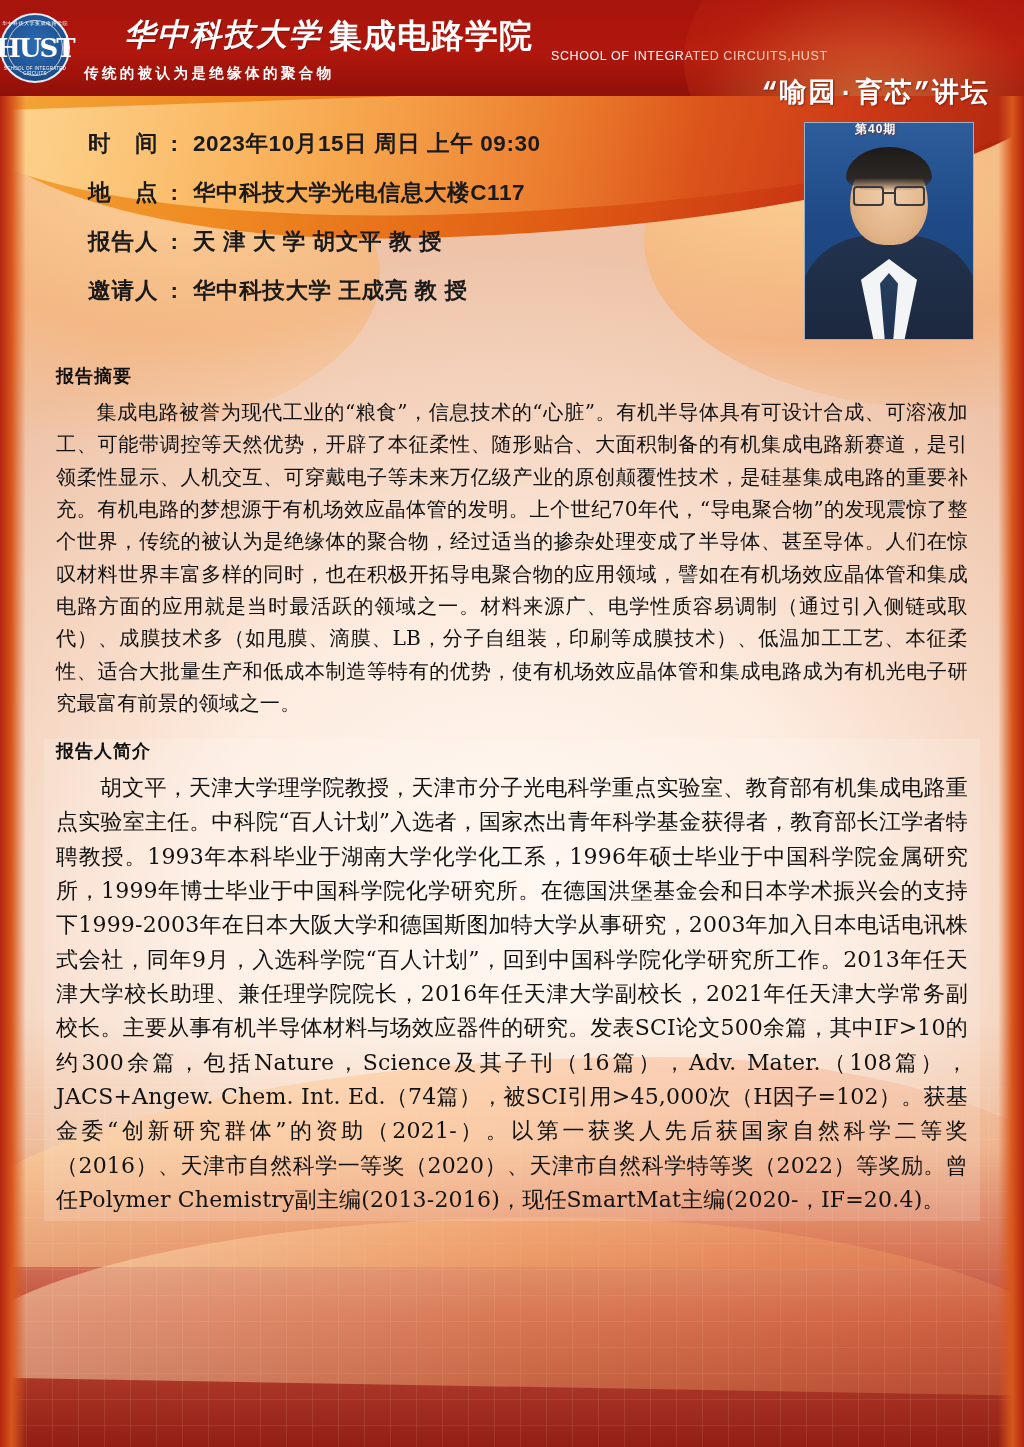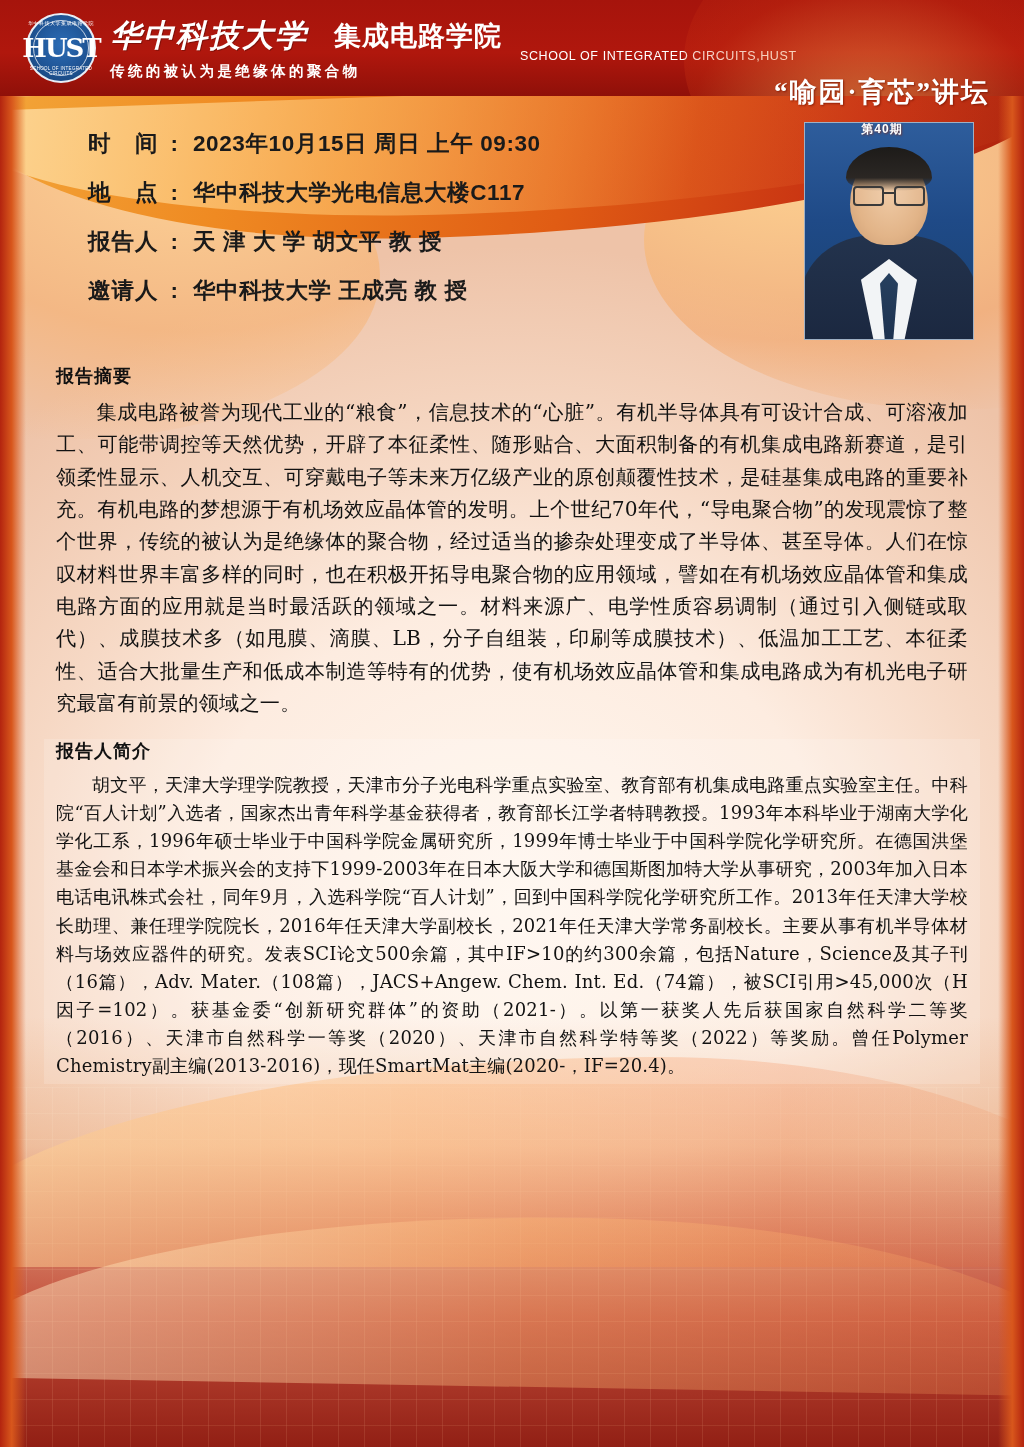--- a/index.html
+++ b/index.html
@@ -86,21 +86,20 @@
     background: linear-gradient(to left, #b3240f 0%, #d8571c 45%, rgba(245,160,90,0) 100%);
   }
 
   
   .header {
     position: relative;
     height: 96px;
     background: linear-gradient(to bottom, #a6140c 0%, #b0170d 55%, #8f1009 100%);
     display: flex;
     align-items: center;
-    padding-left: 26px;
     box-sizing: border-box;
     overflow: hidden;
   }
   .logo-seal {
     width: 66px; height: 66px;
     border-radius: 50%;
     background: radial-gradient(circle at 50% 45%, #2c6cb5 0%, #1f5495 55%, #16406f 100%);
     border: 2px solid #e8eef6;
     display: flex; align-items: center; justify-content: center;
     flex: 0 0 auto;
@@ -132,32 +131,32 @@
     text-align: center;
     font-size: 4.5px;
     color: #ffffff;
     letter-spacing: 0.3px;
   }
   .header-text {
     margin-left: 14px;
     color: #ffffff;
   }
   .header-line1 {
-    display: flex; align-items: center; gap: 26px;
+    display: flex; align-items: flex-start; gap: 7px; margin-left: 40px;
   }
   .univ-name {
     font-family: "DejaVu Serif", serif;
     font-size: 31px;
     font-weight: bold;
     letter-spacing: 2px;
     font-style: italic;
     text-shadow: 1px 1px 0 rgba(0,0,0,0.25);
   }
   .school-name {
-    font-size: 27px;
+    font-size: 33px;
     font-weight: bold;
     letter-spacing: 1px;
   }
   .header-line2 {
     font-size: 14.5px;
     letter-spacing: 3.4px;
     margin-top: 5px;
     font-weight: bold;
   }
   .header-en {
@@ -179,21 +178,21 @@
   }
 
   
   .forum-block {
     position: absolute;
     right: 34px; top: 74px;
     text-align: center;
     z-index: 6;
   }
   .forum-title {
-    font-family: Liberation Serif, serif;
+    font-family: Liberation Mono, monospace;
     font-size: 27px;
     font-weight: bold;
     color: #ffffff;
     letter-spacing: 2px;
     text-shadow: 1px 1px 2px rgba(120,20,0,0.75);
     white-space: nowrap;
   }
   .forum-issue {
     margin-top: 11px;
     font-size: 12px;
@@ -341,21 +340,21 @@
     padding: 2px 12px 4px 12px;
   }
   .abstract-wrap {
     margin-top: 24px;
   }
   .bio-wrap {
     margin-top: 16px;
     background: rgba(255,255,255,0.16);
   }
   .bio-wrap .section-body {
-    font-size: 18px;
+    font-size: 22px;
     line-height: 1.56;
   }
   .bio-wrap .section-heading {
     padding-left: 12px;
   }
 </style>
 </head>
 <body>
 
 <div class="poster">

